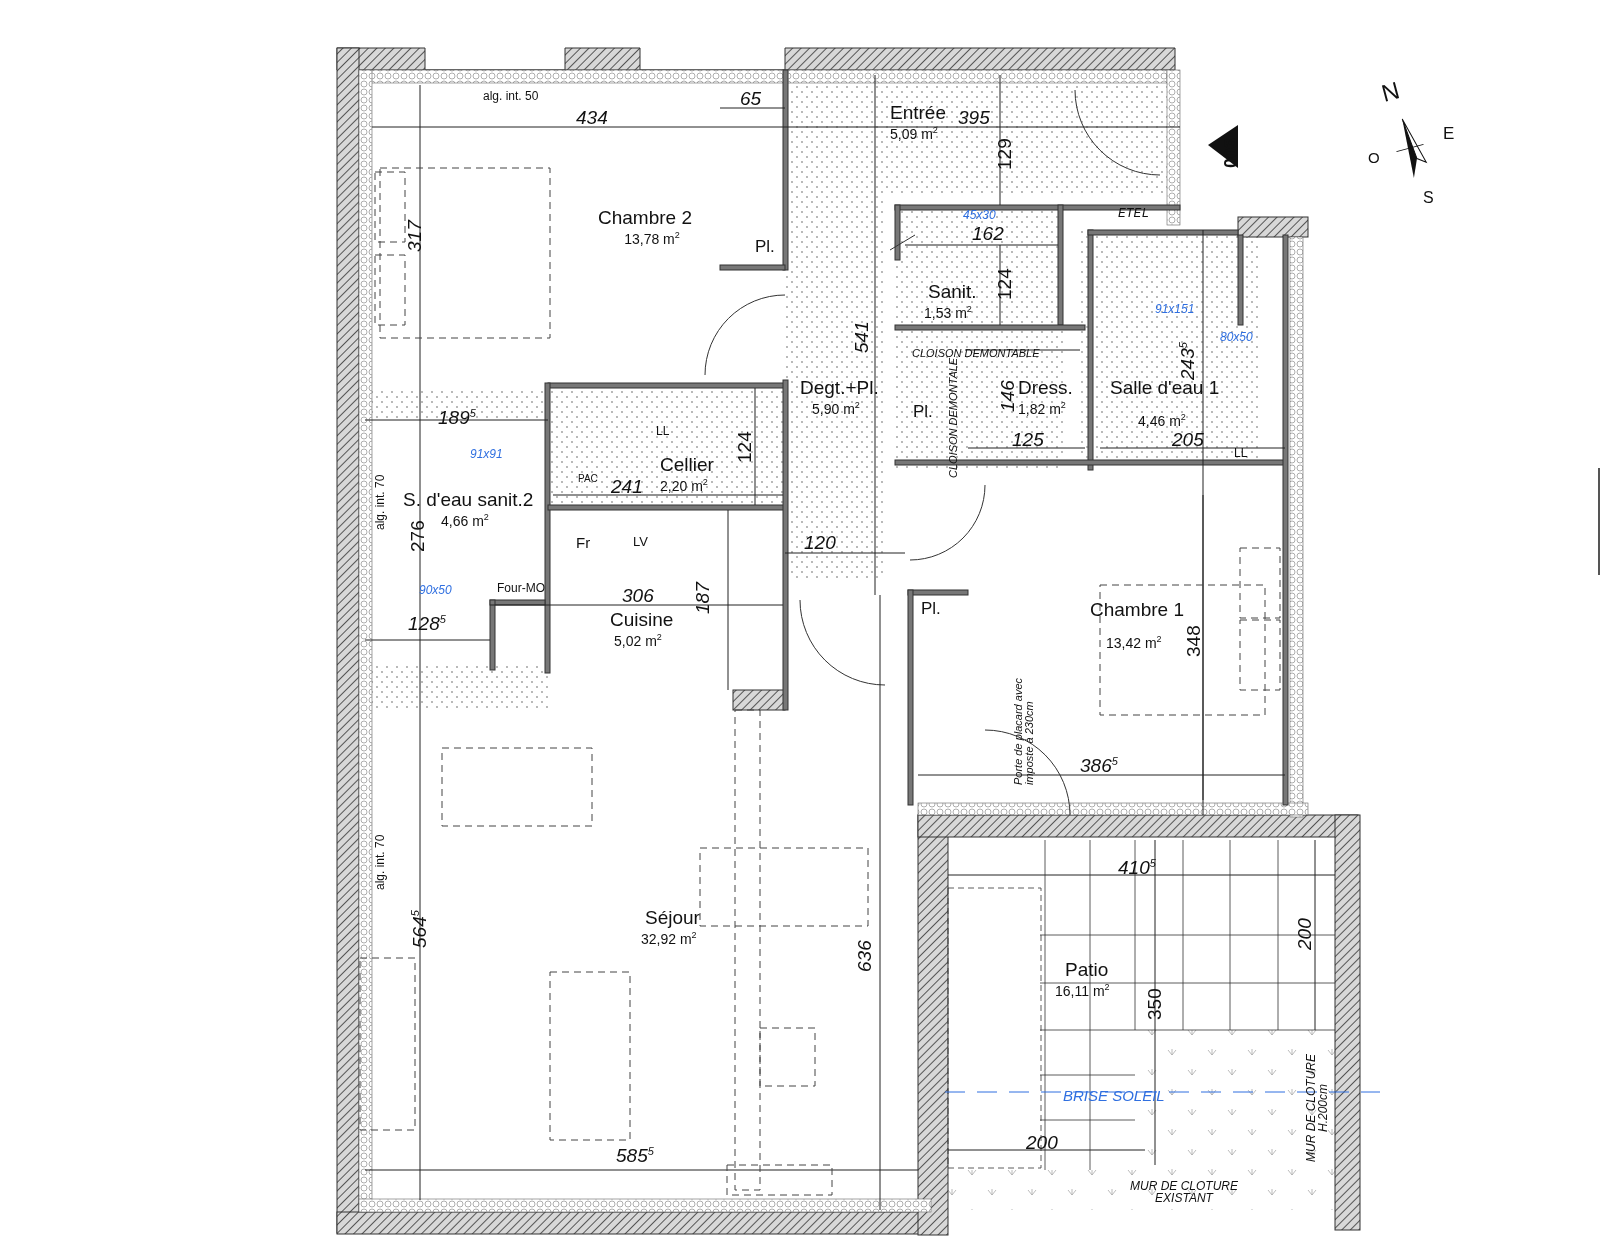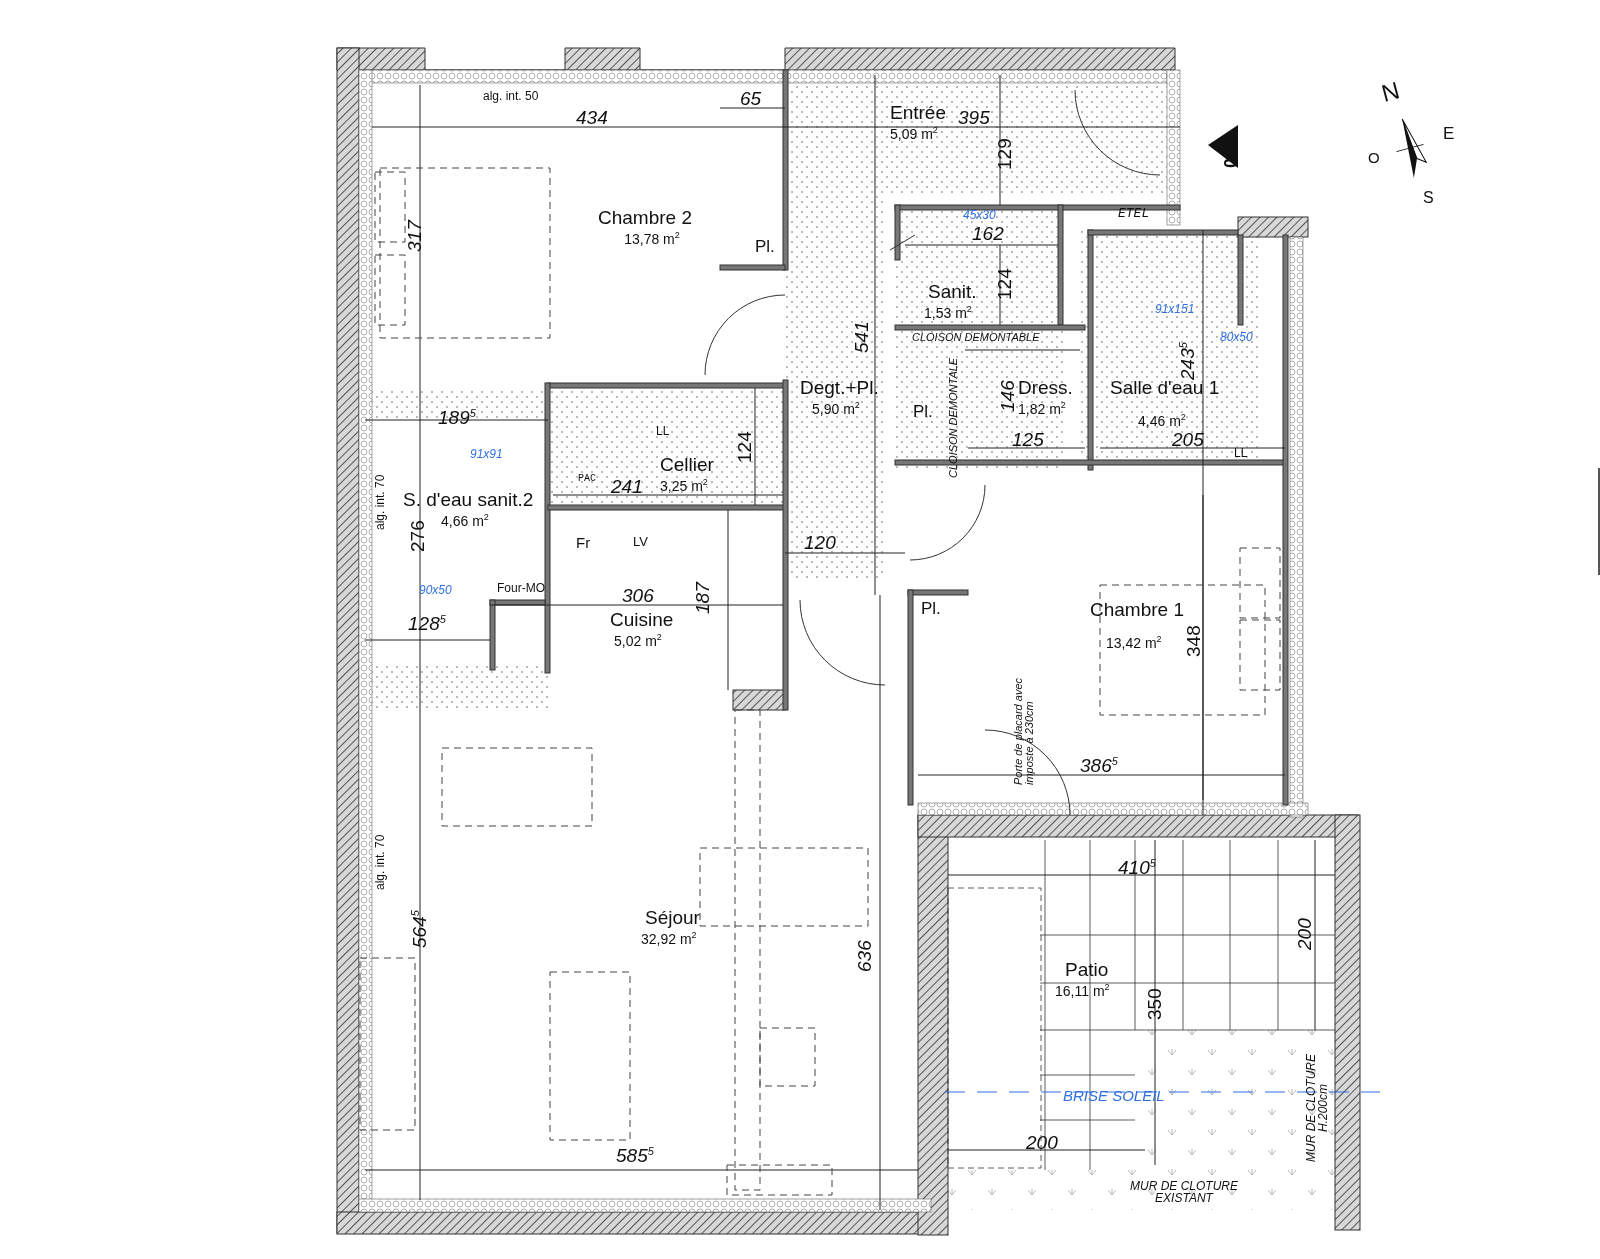--- a/index.html
+++ b/index.html
@@ -200,21 +200,21 @@
 <div class="room" style="left:1018px;top:378px;">
   <div class="lbl room-name" style="position:static;">Dress.</div>
   <div class="lbl room-area" style="position:static;margin-top:4px;"><span>1,82 m</span><sup>2</sup></div>
 </div>
 <div class="room" style="left:1110px;top:378px;">
   <div class="lbl room-name" style="position:static;">Salle d'eau 1</div>
   <div class="lbl room-area" style="position:static;margin-top:16px;margin-left:28px;"><span>4,46 m</span><sup>2</sup></div>
 </div>
 <div class="room" style="left:660px;top:455px;">
   <div class="lbl room-name" style="position:static;">Cellier</div>
-  <div class="lbl room-area" style="position:static;margin-top:4px;"><span>3,25 m</span><sup>2</sup></div>
+  <div class="lbl room-area" style="position:static;margin-top:4px;"><span>2,20 m</span><sup>2</sup></div>
 </div>
 <div class="room" style="left:403px;top:490px;">
   <div class="lbl room-name" style="position:static;">S. d'eau sanit.2</div>
   <div class="lbl room-area" style="position:static;margin-top:4px;margin-left:38px;"><span>4,66 m</span><sup>2</sup></div>
 </div>
 <div class="room" style="left:610px;top:610px;">
   <div class="lbl room-name" style="position:static;">Cuisine</div>
   <div class="lbl room-area" style="position:static;margin-top:4px;margin-left:4px;"><span>5,02 m</span><sup>2</sup></div>
 </div>
 <div class="room" style="left:1090px;top:600px;">
@@ -259,25 +259,25 @@
 <div class="lbl dim vert" style="left:1295px;top:950px;">200</div>
 <div class="lbl dim vert" style="left:1145px;top:1020px;font-style:normal;">350</div>
 <div class="lbl dim" style="left:1026px;top:1133px;">200</div>
 
 <div class="lbl" style="left:755px;top:238px;font-size:17px;">Pl.</div>
 <div class="lbl" style="left:913px;top:403px;font-size:17px;">Pl.</div>
 <div class="lbl" style="left:921px;top:600px;font-size:17px;">Pl.</div>
 <div class="lbl tiny" style="left:1118px;top:207px;font-size:13px;font-family:Liberation Mono, monospace;">ETEL</div>
 <div class="lbl small" style="left:656px;top:425px;">LL</div>
 <div class="lbl small" style="left:1234px;top:447px;">LL</div>
-<div class="lbl" style="left:578px;top:474px;font-size:10px;font-family:Liberation Mono, monospace;">PAC</div>
+<div class="lbl" style="left:578px;top:474px;font-size:10px;">PAC</div>
 <div class="lbl small" style="left:576px;top:535px;font-size:15px;">Fr</div>
 <div class="lbl small" style="left:633px;top:535px;font-size:13px;">LV</div>
 <div class="lbl small" style="left:497px;top:582px;">Four-MO</div>
-<div class="lbl tiny" style="left:912px;top:332px;">CLOISON DEMONTABLE</div>
+<div class="lbl tiny" style="left:912px;top:348px;">CLOISON DEMONTABLE</div>
 <div class="lbl tiny vert" style="left:948px;top:478px;">CLOISON DEMONTALE</div>
 <div class="lbl small" style="left:483px;top:90px;">alg. int. 50</div>
 <div class="lbl small vert" style="left:374px;top:530px;">alg. int. 70</div>
 <div class="lbl small vert" style="left:374px;top:890px;">alg. int. 70</div>
 <div class="lbl tiny vert" style="left:1013px;top:785px;">
   <div>Porte de placard avec</div>
     <div>imposte à 230cm</div>
 </div>
 <div class="lbl blue" style="left:1063px;top:1088px;font-size:15px;">BRISE SOLEIL</div>
 <div class="lbl tiny" style="left:1130px;top:1180px;text-align:center;font-size:12px;">

